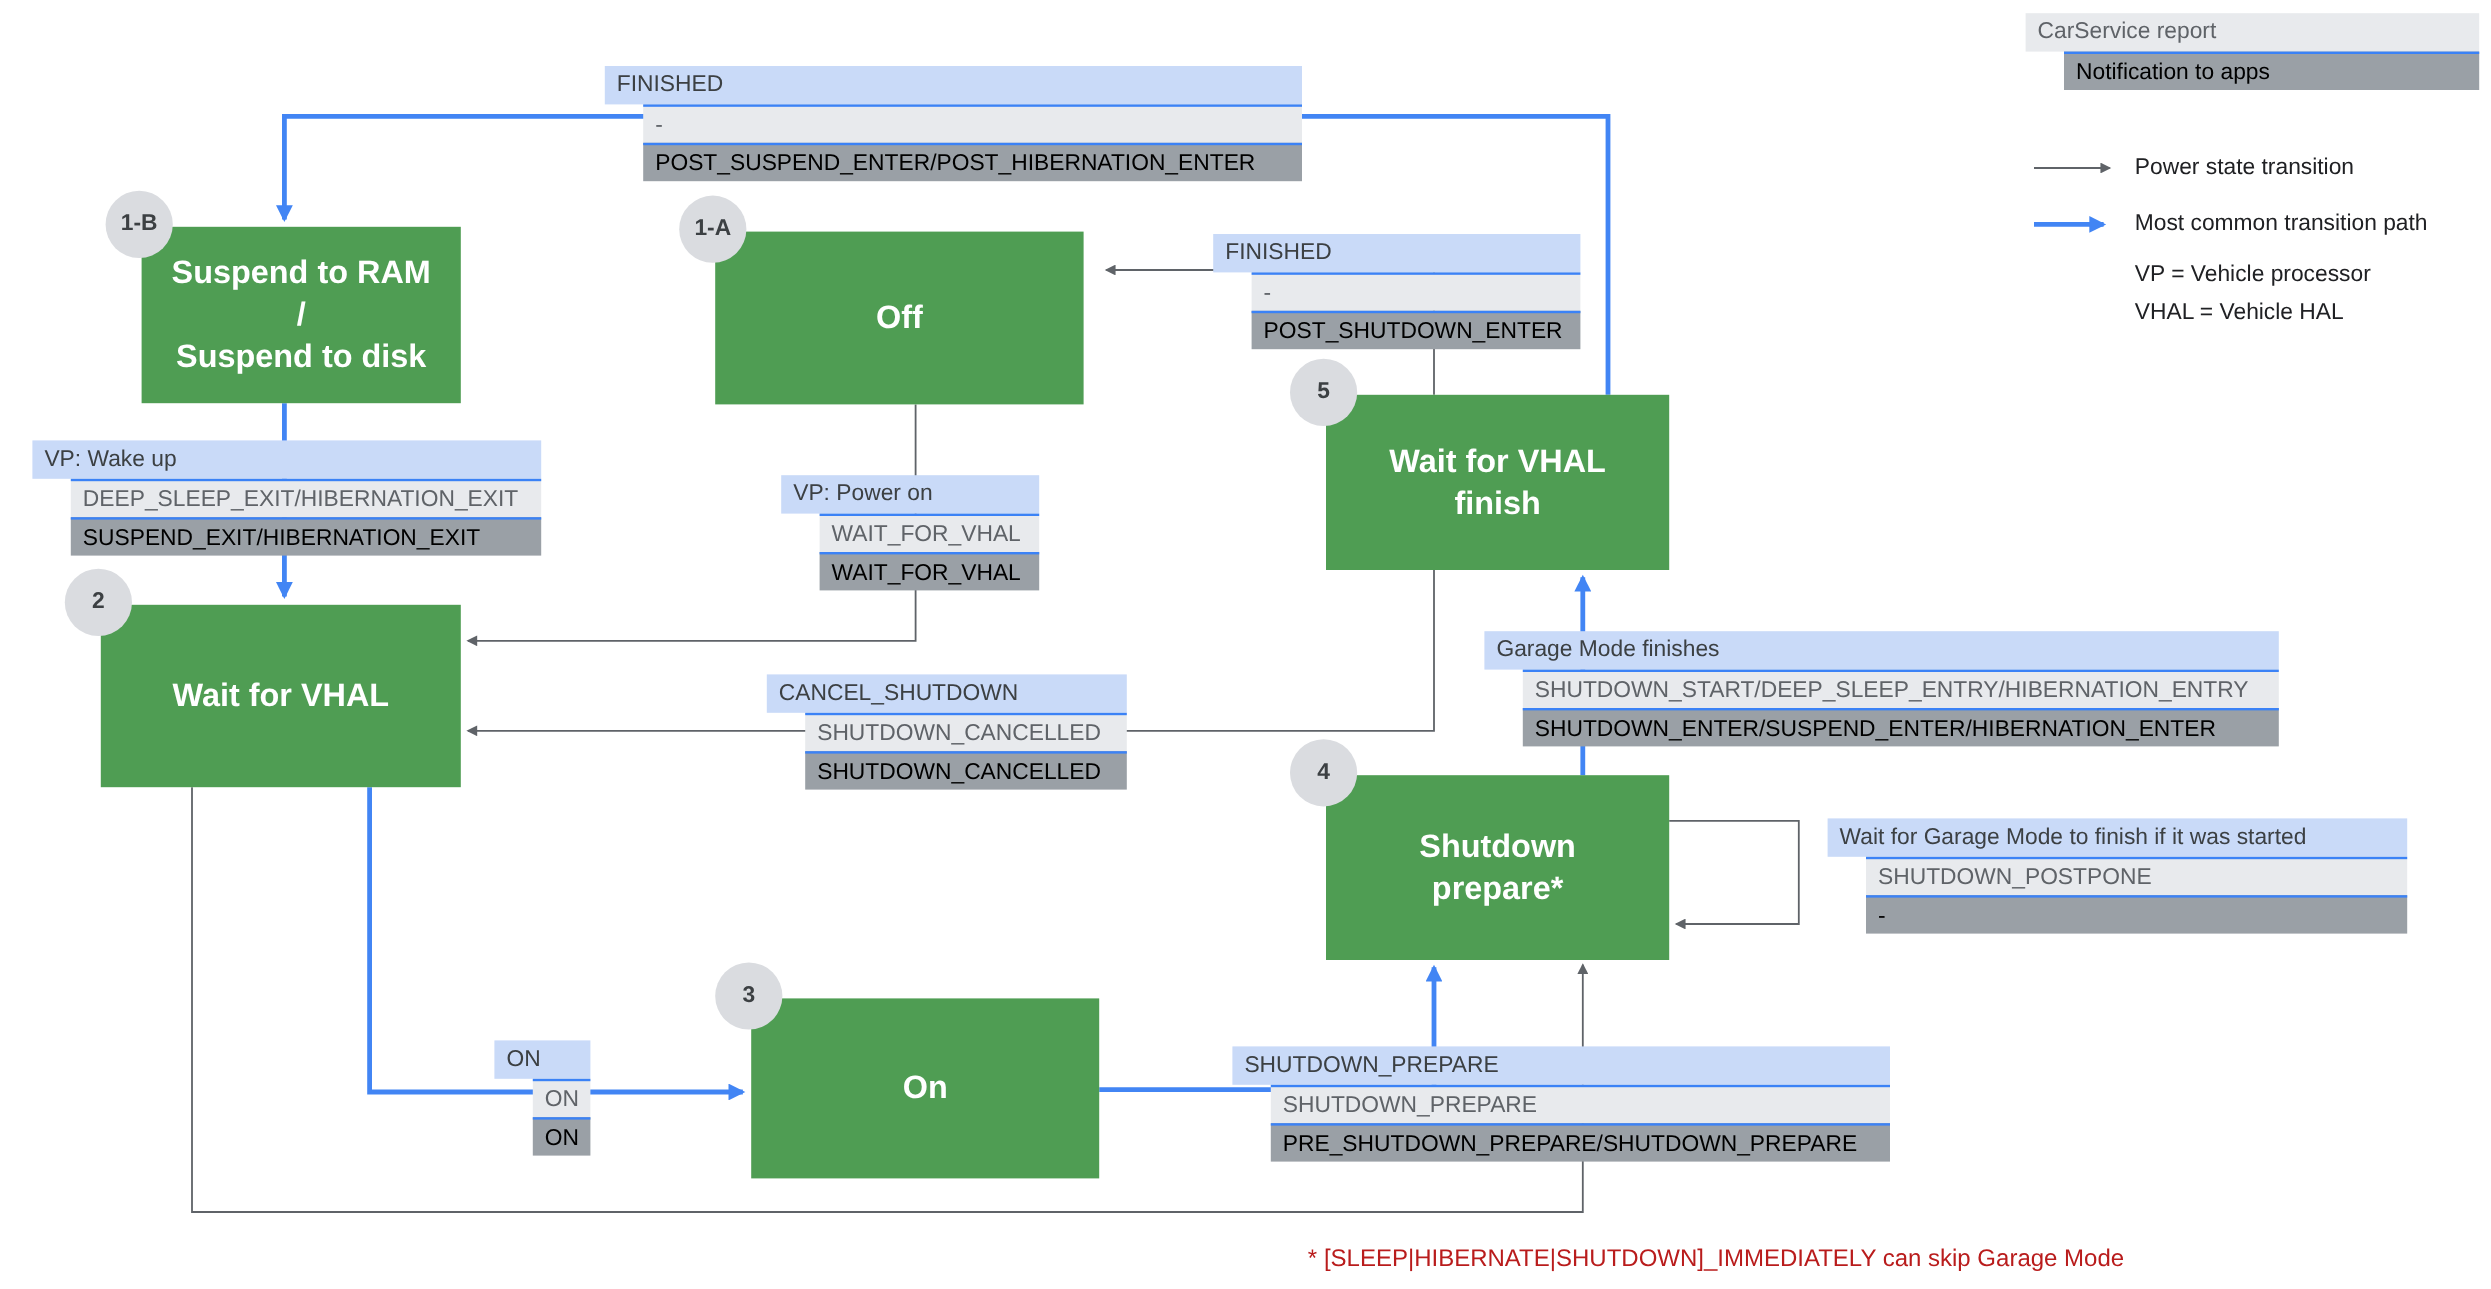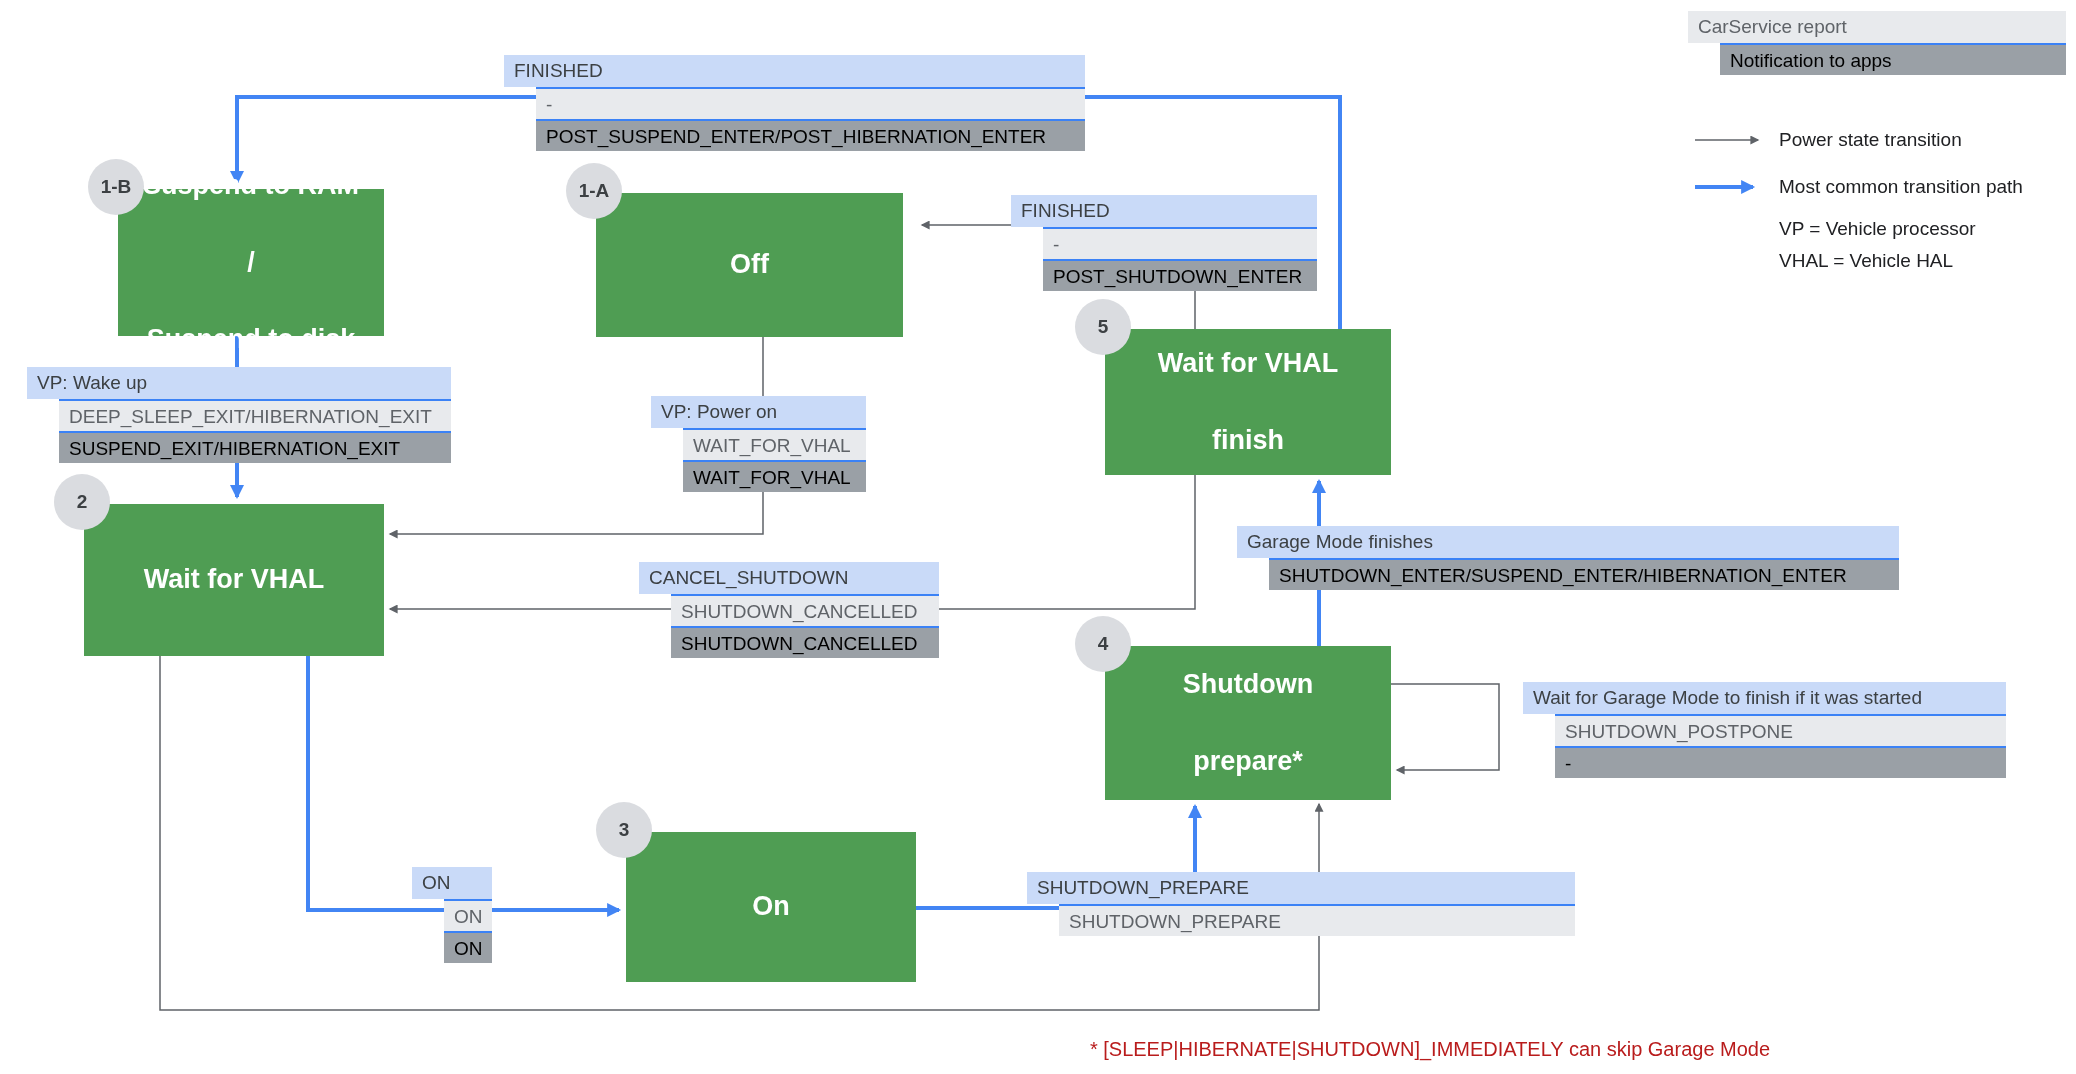--- a/index.html
+++ b/index.html
@@ -30,21 +30,21 @@
   .r-notify  { background: var(--notification-gray, #9aa0a6); color: #000000; }
 
   
   .state {
     position: absolute;
     background: var(--state-green, #4f9d53);
     color: #ffffff;
     display: flex; flex-direction: column;
     align-items: center; justify-content: center;
     font-size: 27px; font-weight: 700;
-    text-align: center; line-height: 1.3; gap: 42px;
+    text-align: center; line-height: 1.3;
   }
   .badge {
     position: absolute; left: -30px; top: -30px;
     width: 56px; height: 56px; border-radius: 50%;
     background: var(--badge-gray, #dadce0);
     color: var(--text-dark, #3c4043);
     display: flex; align-items: center; justify-content: center;
     font-size: 19px; font-weight: 700;
   }
 
@@ -113,38 +113,40 @@
   </div>
 
   <div class="tlabel" style="left:639px;top:562px;width:300px">
     <div class="row r-request">CANCEL_SHUTDOWN</div>
     <div class="row r-report">SHUTDOWN_CANCELLED</div>
     <div class="row r-notify">SHUTDOWN_CANCELLED</div>
   </div>
 
   <div class="tlabel" style="left:1237px;top:526px;width:662px">
     <div class="row r-request">Garage Mode finishes</div>
+    <div class="row r-report">SHUTDOWN_START/DEEP_SLEEP_ENTRY/HIBERNATION_ENTRY</div>
     <div class="row r-notify">SHUTDOWN_ENTER/SUSPEND_ENTER/HIBERNATION_ENTER</div>
   </div>
 
   <div class="tlabel" style="left:1523px;top:682px;width:483px">
     <div class="row r-request">Wait for Garage Mode to finish if it was started</div>
     <div class="row r-report">SHUTDOWN_POSTPONE</div>
     <div class="row r-notify">-</div>
   </div>
 
   <div class="tlabel" style="left:412px;top:867px;width:80px">
     <div class="row r-request">ON</div>
     <div class="row r-report">ON</div>
     <div class="row r-notify">ON</div>
   </div>
 
   <div class="tlabel" style="left:1027px;top:872px;width:548px">
     <div class="row r-request">SHUTDOWN_PREPARE</div>
     <div class="row r-report">SHUTDOWN_PREPARE</div>
+    <div class="row r-notify">PRE_SHUTDOWN_PREPARE/SHUTDOWN_PREPARE</div>
   </div>
 
   <div class="state" style="left:118px;top:189px;width:266px;height:147px">
     <div class="badge">1-B</div>
     <div>Suspend to RAM</div>
     <div>/</div>
     <div>Suspend to disk</div>
   </div>
 
   <div class="state" style="left:596px;top:193px;width:307px;height:144px">

